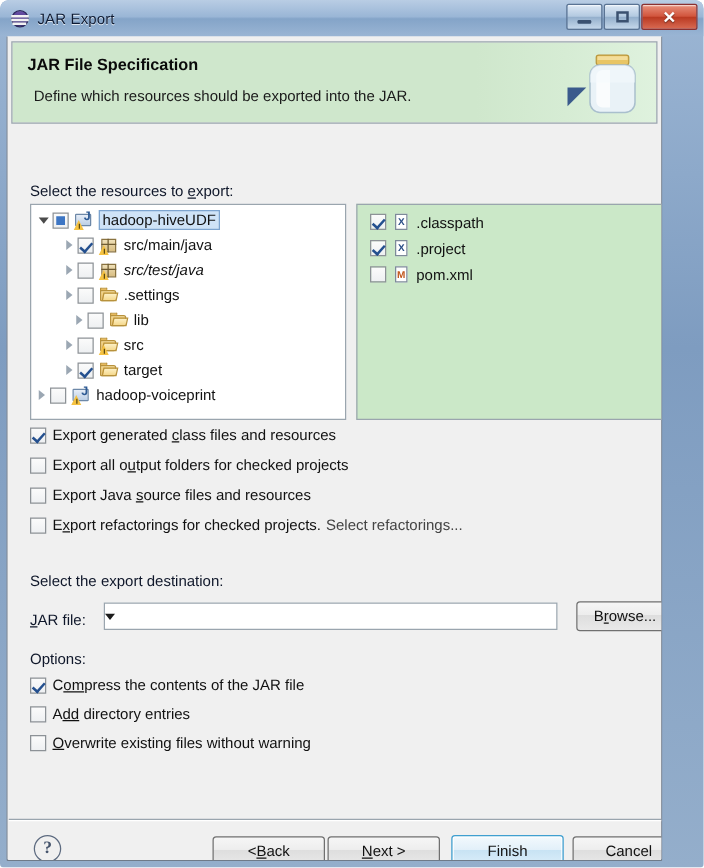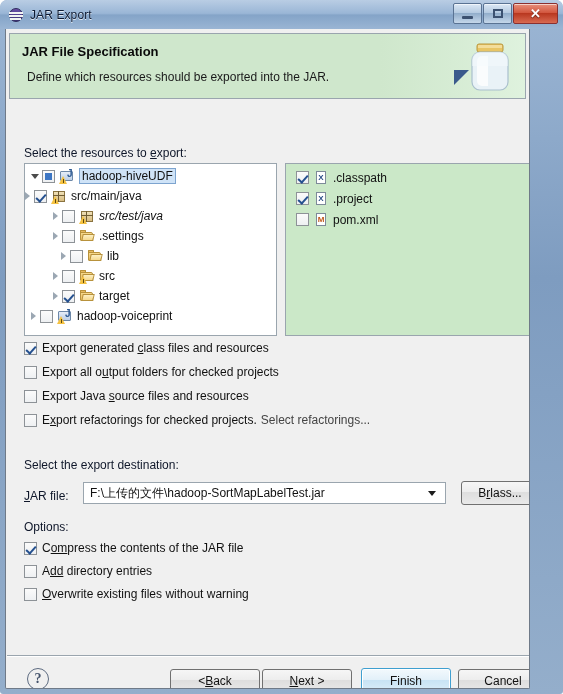--- a/index.html
+++ b/index.html
@@ -505,21 +505,21 @@
             <div class="tree-row" style="padding-left: 6px;">
               <span class="twisty open"></span>
               <span class="cb grayed"></span>
               <span class="ic ic-proj">
                 <span class="pr-body"></span>
                 <span class="pr-j">J</span>
                 <span class="warn"></span>
               </span>
               <span class="tree-label selected">hadoop-hiveUDF</span>
             </div>
-            <div class="tree-row" style="">
+            <div class="tree-row" style="padding-left: 28px;">
               <span class="twisty"></span>
               <span class="cb checked"></span>
               <span class="ic ic-pkg">
                 <span class="p-box"></span>
                 <span class="p-l1"></span>
                 <span class="p-l2"></span>
                 <span class="warn"></span>
               </span>
               <span class="tree-label">src/main/java</span>
             </div>
@@ -635,27 +635,26 @@
             <span>E<u>x</u>port refactorings for checked projects.</span>
             <span class="link">Select refactorings...</span>
           </div>
         </div>
 
       <div class="lbl" id="lbl-dest">Select the export destination:</div>
       <div class="lbl" id="lbl-jarfile">
         <u>J</u><span>AR file:</span>
       </div>
       <div id="combo">
-        <div class="cv">F:\上传的文件\hadoop-SortMapLabelTest.jar</div>
         <div class="arrow"></div>
       </div>
       <div class="btn" id="btn-browse">
         <span>B</span>
           <u>r</u>
-          <span>lass...</span>
+          <span>owse...</span>
       </div>
 
       <div class="lbl" id="lbl-options">Options:</div>
       <div id="jar-opts">
           <div class="opt-row" style="top: 440px;">
             <span class="cb checked"></span>
             <span>C<u>om</u>press the contents of the JAR file</span>
           </div>
           <div class="opt-row" style="top: 463px;">
             <span class="cb"></span>

